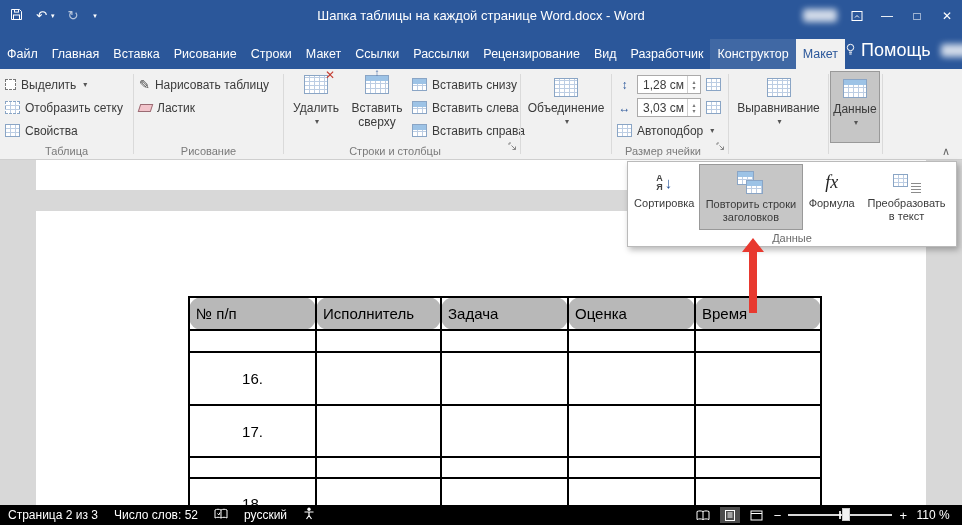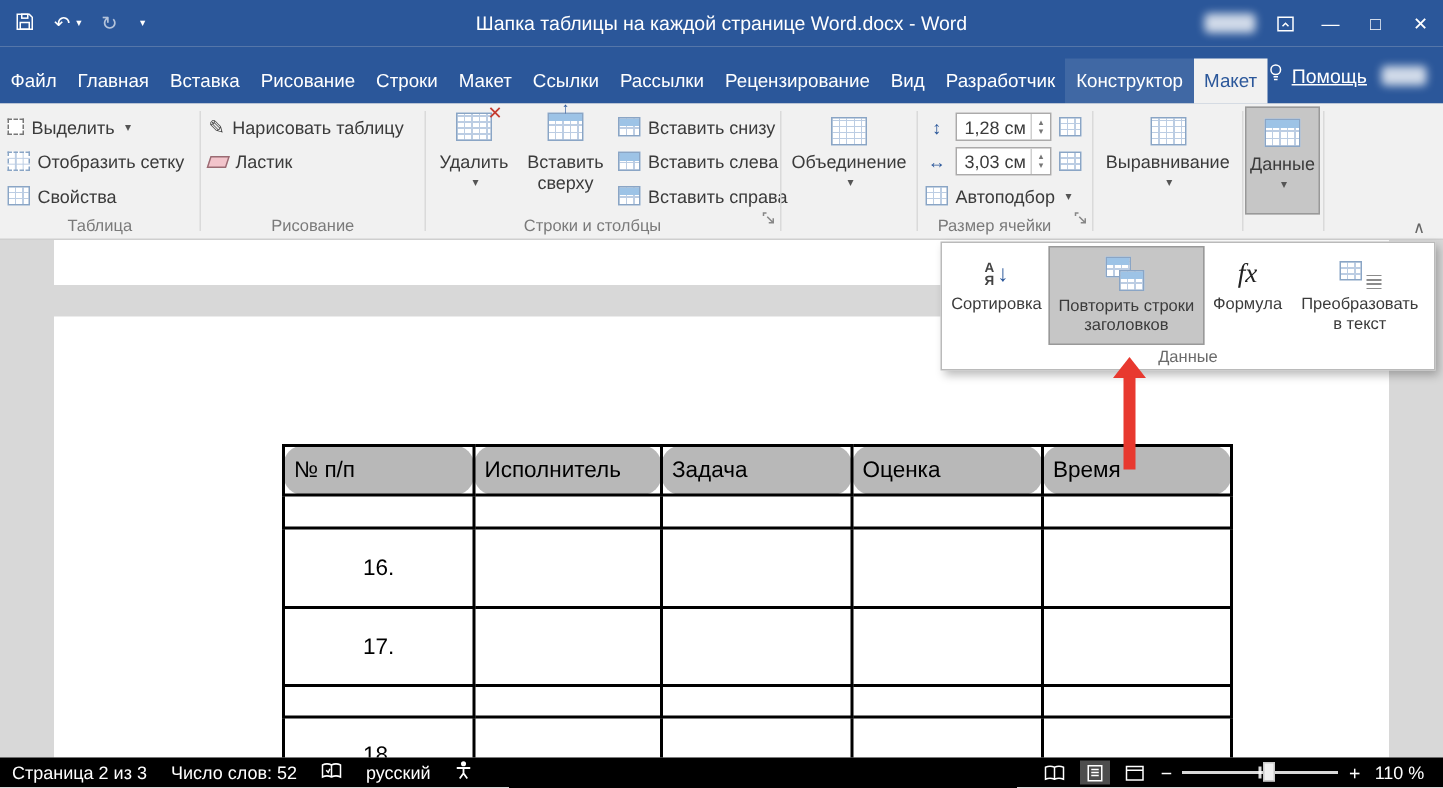--- a/index.html
+++ b/index.html
@@ -18,21 +18,21 @@
   .blur-blob { background: rgba(255,255,255,.78); border-radius: 3px; filter: blur(3px); }
   #tb-blur { position: absolute; right: 125px; top: 9px; width: 34px; height: 13px; }
 
   
   #tabbar { position: absolute; top: 31px; left: 0; width: 100%; height: 38px; background: #2b579a; display: flex; align-items: flex-end; color: #fff; }
   .tab { height: 30px; line-height: 30px; padding: 0 7px; font-size: 12.5px; white-space: nowrap; }
   .tab.active { background: #f1f1f1; color: #2b579a; }
   .tab.ctx { background: rgba(255,255,255,.10); }
   .tsep { width: 1px; height: 17px; background: rgba(255,255,255,.35); align-self: flex-end; margin-bottom: 7px; }
   .tab-right { margin-left: auto; display: flex; align-items: center; gap: 10px; padding-right: 10px; height: 38px; }
-  .help-tab { display: flex; align-items: center; gap: 5px; font-size: 13px; text-decoration: underline; }
+  .help-tab { display: flex; align-items: center; gap: 5px; font-size: 18px; }
   #tab-blur { width: 30px; height: 13px; }
 
   
   #ribbon { position: absolute; top: 69px; left: 0; width: 100%; height: 91px; background: #f1f1f1; border-bottom: 1px solid #cfcfcf; color: #3b3b3b; }
   .grp { position: absolute; top: 0; height: 90px; }
   .gsep { position: absolute; top: 5px; height: 80px; width: 1px; background: #dadada; }
   .glabel { position: absolute; bottom: 2px; left: 0; width: 100%; text-align: center; font-size: 11px; color: #7a7a7a; white-space: nowrap; margin-top: 40px; }
   .srow { position: absolute; left: 5px; display: flex; align-items: center; gap: 5px; font-size: 12px; height: 21px; white-space: nowrap; }
   .r1 { top: 5px; } .r2 { top: 28px; } .r3 { top: 51px; }
   .dd { font-size: 8px; color: #555; margin-left: 2px; }

